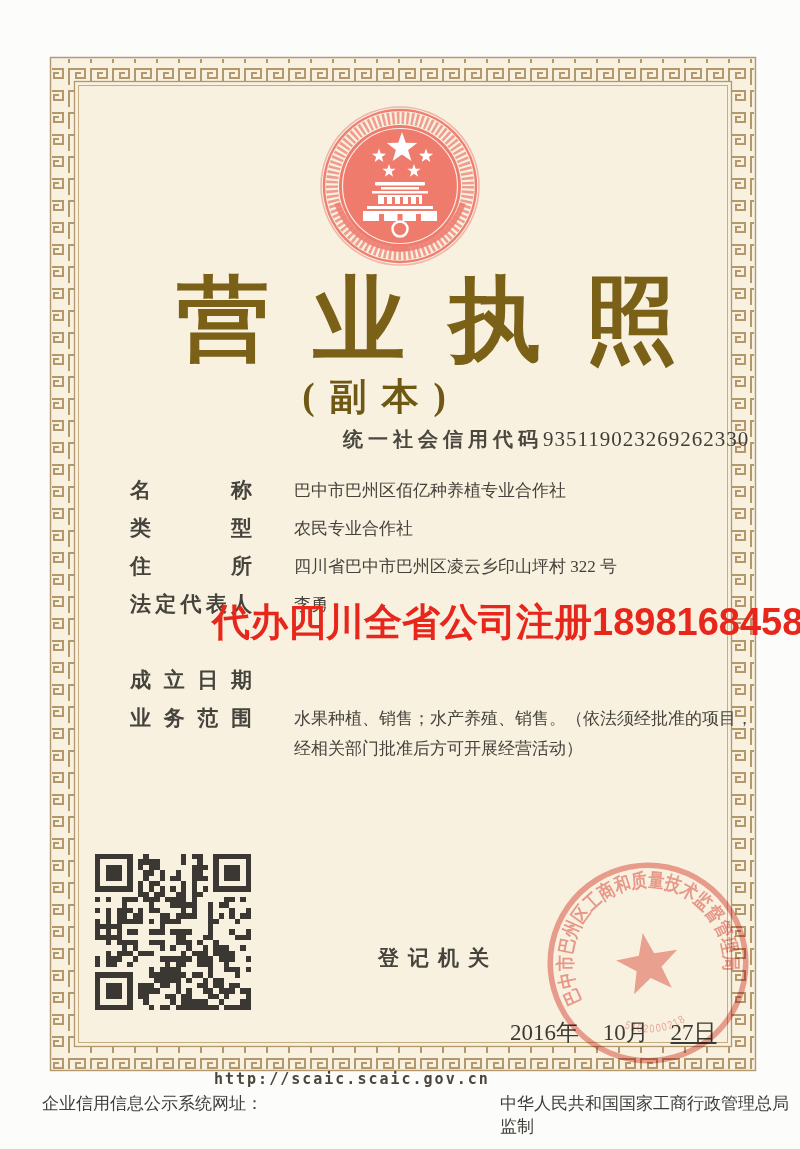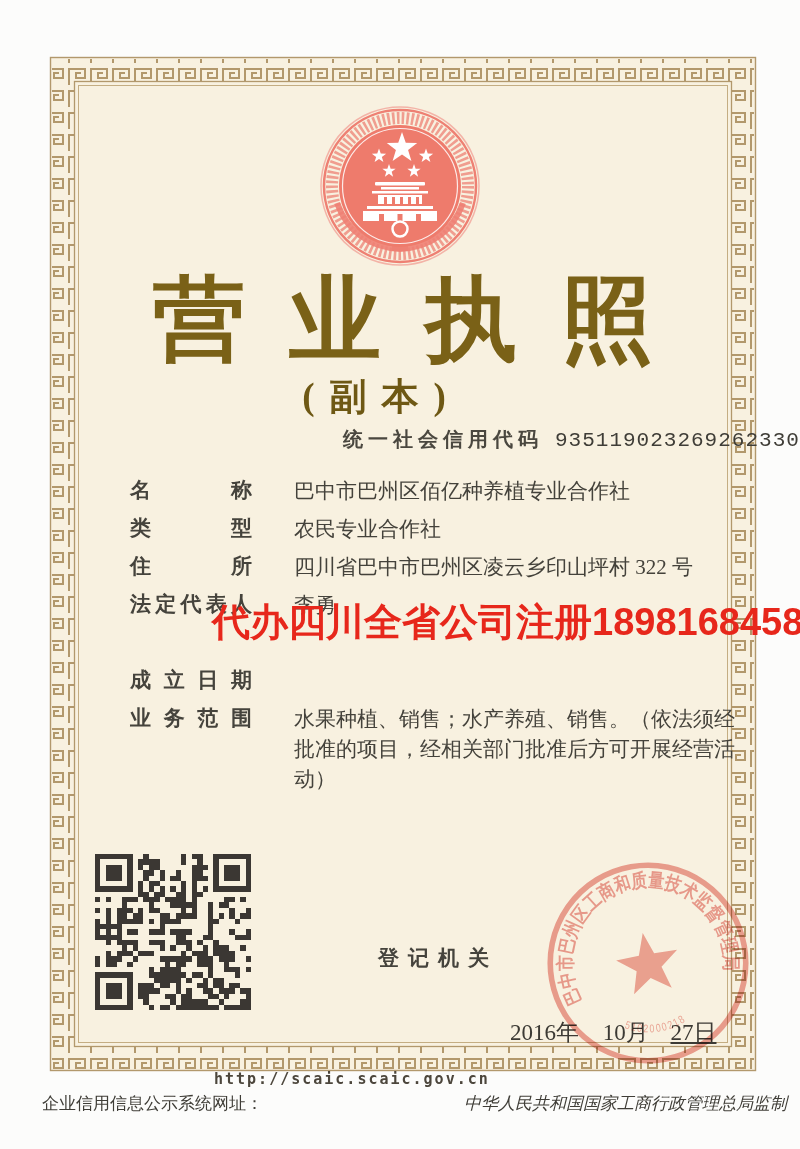--- a/index.html
+++ b/index.html
@@ -3,33 +3,33 @@
 <meta charset="utf-8">
 <style>
   html,body{margin:0;padding:0;}
   body{width:800px;height:1149px;background:#fbfbfa;font-family:"Liberation Sans","DejaVu Sans",sans-serif;}
   .page{position:relative;width:800px;height:1149px;overflow:hidden;background:#fcfcfb;}
   .paper{position:absolute;left:50px;top:57px;width:706px;height:1014px;background:#f8f1e0;}
   .frame-svg{position:absolute;left:0;top:0;pointer-events:none;}
   .abs{position:absolute;}
 
   .title{left:50px;top:258px;width:706px;text-align:center;font-size:92px;font-weight:800;
-         color:#7a6117;letter-spacing:44px;text-indent:44px;white-space:nowrap;}
+         color:#7a6117;letter-spacing:44px;text-indent:44px;white-space:nowrap;padding-left:24px;}
   .subtitle{left:50px;top:372px;width:648px;text-align:center;font-size:37px;font-weight:600;
             color:#6e5814;letter-spacing:15px;text-indent:15px;
             font-family:"Liberation Serif","DejaVu Serif",serif;}
   .code-line{left:343px;top:426px;white-space:nowrap;}
   .code-label{font-size:20px;font-weight:700;color:#4a473f;letter-spacing:5px;}
-  .code-value{font-size:21px;color:#3f3d37;letter-spacing:1px;margin-left:12px;
-              font-family:Liberation Mono, monospace;}
+  .code-value{font-size:21px;color:#3f3d37;letter-spacing:1px;
+              font-family:Liberation Serif, serif;}
 
   .field-row{position:absolute;left:130px;display:flex;align-items:flex-start;gap:32px;}
   .field-label{flex:none;width:122px;font-size:21px;font-weight:700;color:#45433c;
                text-align:justify;text-align-last:justify;line-height:28px;}
-  .field-value{margin-left:10px;width:460px;font-size:21px;color:#44423b;line-height:30px;
+  .field-value{margin-left:10px;width:460px;font-size:17px;color:#44423b;line-height:30px;
                font-family:"Liberation Serif","DejaVu Serif",serif;}
 
   .watermark{left:212px;top:597px;font-size:38px;font-weight:700;color:#e7271b;
              white-space:nowrap;letter-spacing:0px;z-index:6;}
 
   .qr{left:95px;top:854px;width:156px;height:156px;}
 
   .reg-label{left:378px;top:944px;font-size:21px;font-weight:700;color:#45433c;letter-spacing:9px;white-space:nowrap;}
 
   .seal{left:536px;top:851px;width:224px;height:224px;opacity:.8;mix-blend-mode:multiply;
@@ -37,21 +37,21 @@
 
   .date-line{left:510px;top:1017px;font-size:23px;color:#3c3a34;white-space:nowrap;
              font-family:"Liberation Serif","DejaVu Serif",serif;z-index:4;}
   .date-line span{display:inline-block;}
   .date-m{margin-left:18px;} .date-d{margin-left:16px;text-decoration:underline;}
 
   .annual-note{left:84px;top:1027px;font-size:17.5px;color:#3f3d37;letter-spacing:.5px;}
   .url{left:214px;top:1070px;font-size:15px;font-weight:700;color:#4c463c;letter-spacing:2px;
        font-family:"DejaVu Sans Mono",monospace;z-index:6;}
   .footer-left{left:42px;top:1092px;font-size:17px;color:#3f3d37;}
-  .footer-right{left:464px;top:1092px;font-size:17px;color:#3f3d37;font-style:italic;}
+  .footer-right{left:500px;top:1092px;font-size:17px;color:#3f3d37;}
 
   .emblem{left:315px;top:98px;width:170px;height:170px;}
 </style>
 </head>
 <body>
 
 <div class="page">
 
   <div class="paper"></div>
 

